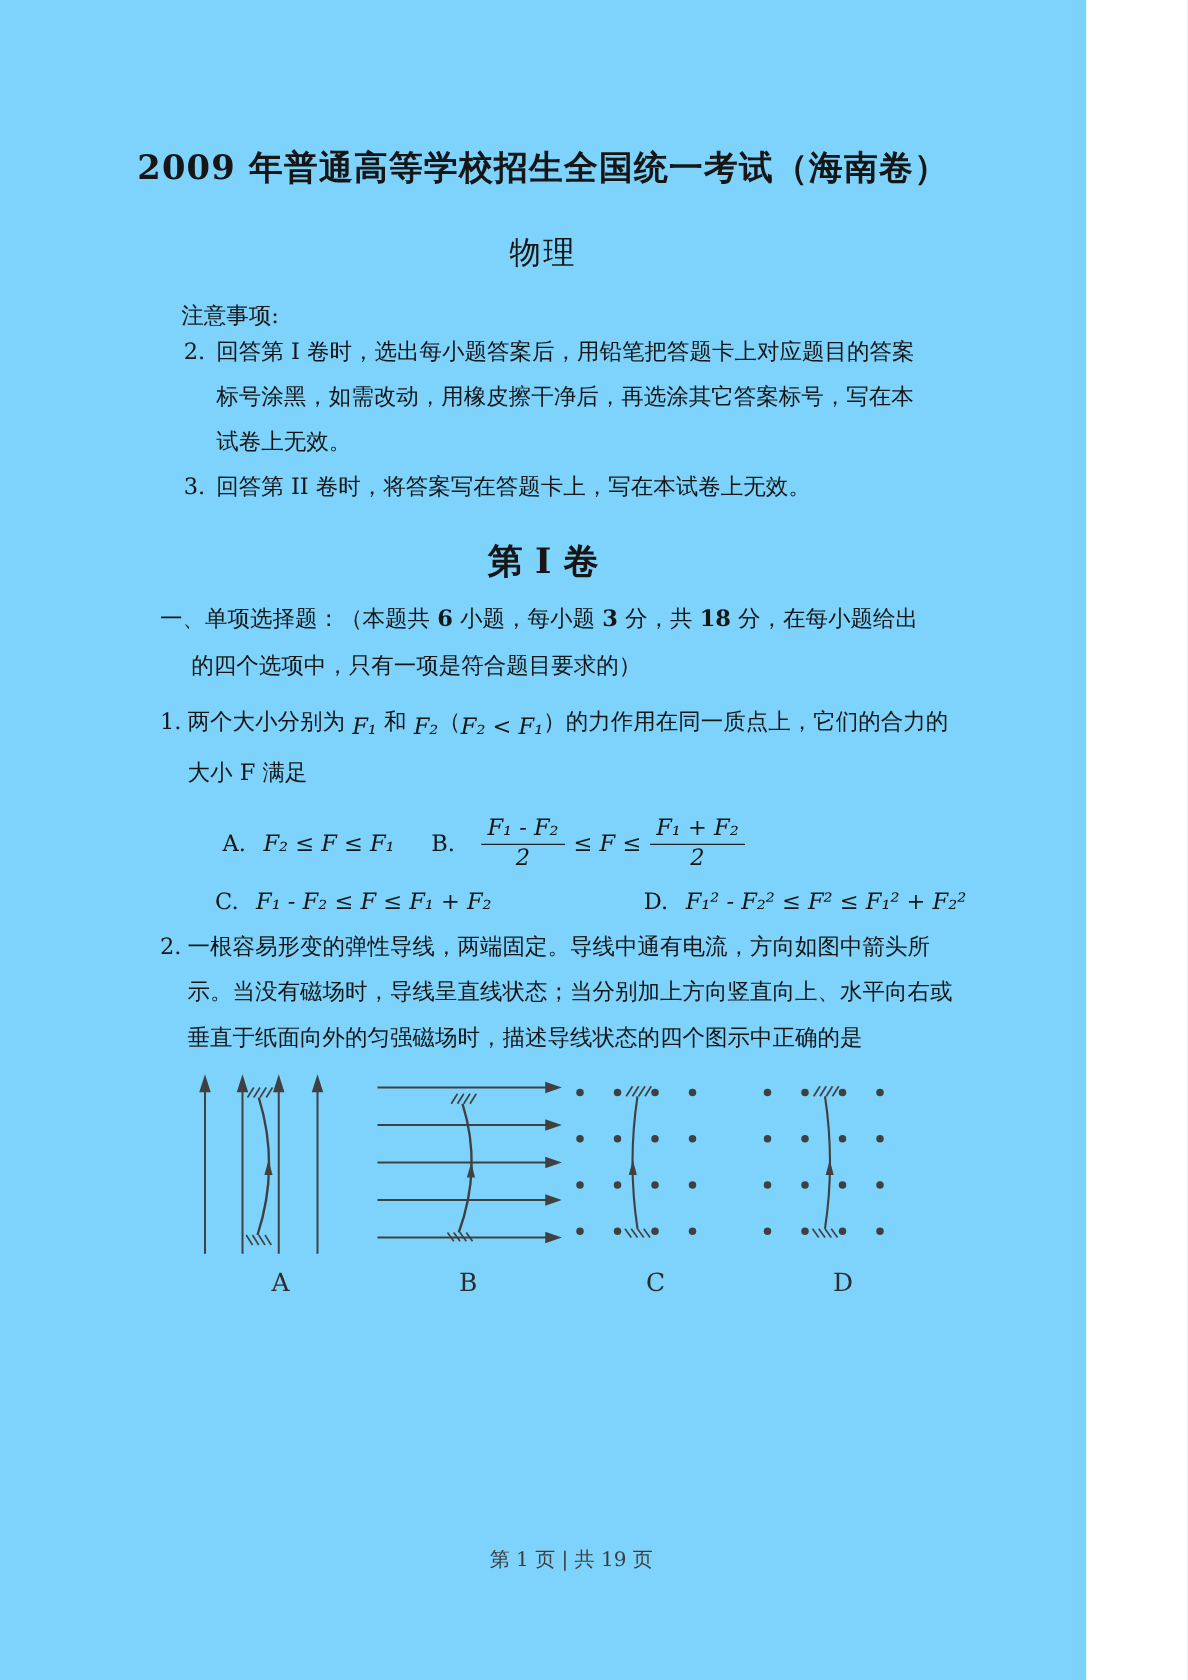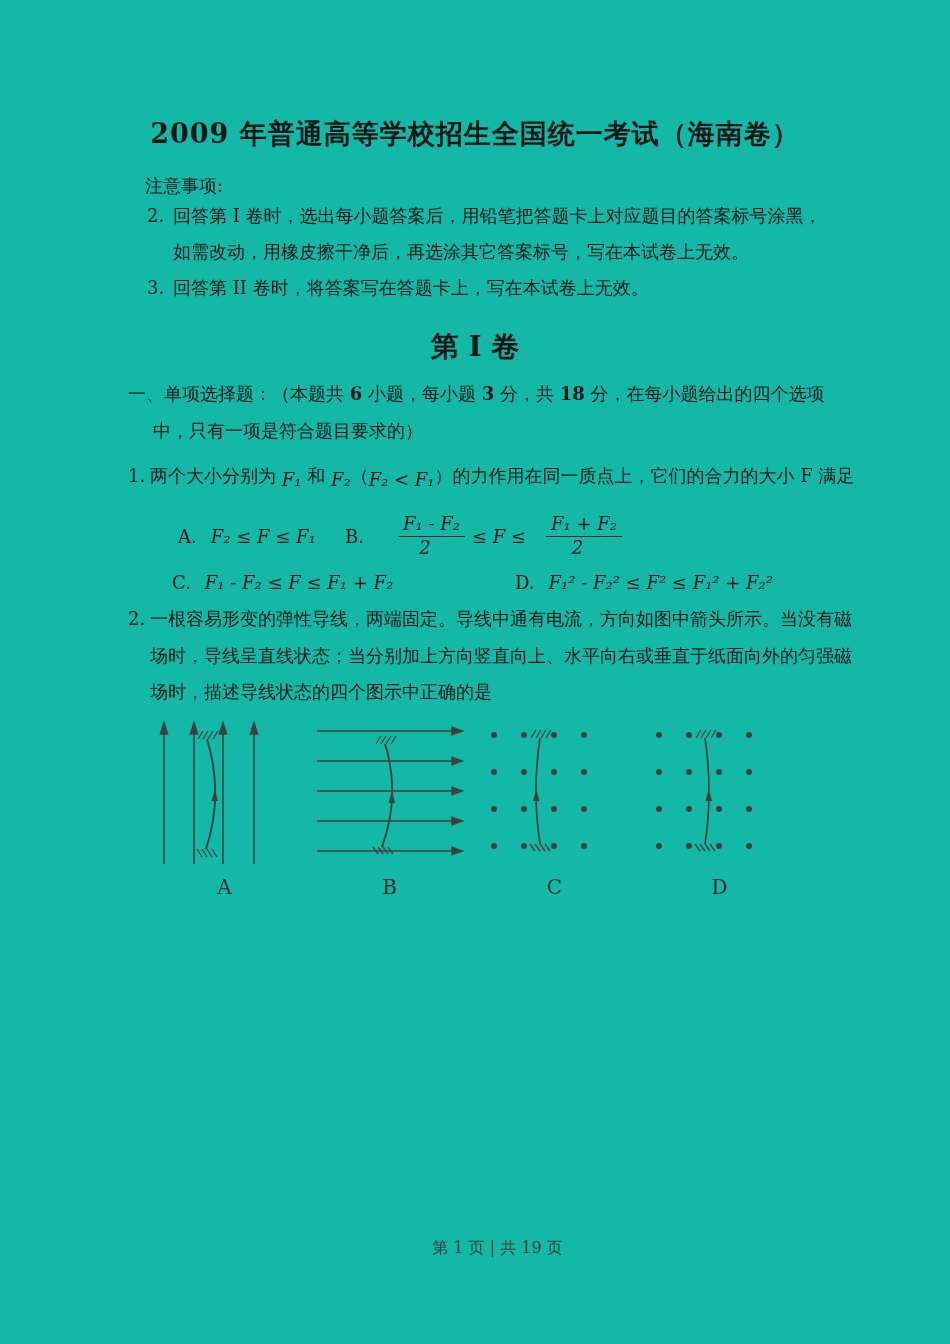--- a/index.html
+++ b/index.html
@@ -1,19 +1,19 @@
 <!DOCTYPE html>
 <html><head>
 <meta charset="utf-8">
 <style>
   html,body{margin:0;padding:0;background:#fff;}
   .page{
     position:relative;
-    width:950px;height:1344px;
-    background:#14b8a6;
+    width:869px;height:1344px;
+    background:#7dd3fc;
     font-family:"DejaVu Serif","Liberation Serif",serif;
     color:#161616;
     overflow:hidden;
   }
   .title{
     padding-top:116px;
     text-align:center;
     font-size:27px;
     font-weight:bold;
     letter-spacing:1px;
@@ -69,21 +69,21 @@
   .opt-a{width:167px;}
   .opt-c{width:343px;}
   .opt-label{margin-right:14px;font-style:normal;}
   .opt-b{gap:7px;}
   .frac{
     display:inline-block;
     text-align:center;
     vertical-align:middle;
     line-height:1.25;
   }
-  .fnum{display:block;padding:0 5px 1px 5px;border-bottom:1.5px solid #222;margin-left:13px;}
+  .fnum{display:block;padding:0 5px 1px 5px;border-bottom:1.5px solid #222;}
   .fden{display:block;}
   .figures{
     margin:8px 155px 0 150px;
     display:flex;
     justify-content:space-between;
   }
   .fig-panel{width:150px;text-align:center;}
   .fig-label{margin-top:2px;font-size:20px;letter-spacing:1px;color:#2c2c2c;}
   .footer{
     position:absolute;
@@ -94,20 +94,21 @@
     color:#3c3c3c;
     margin-left:45px;
   }
 </style>
 </head>
 <body>
 
 <div class="page">
 
   <div class="title">2009 年普通高等学校招生全国统一考试（海南卷）</div>
+  <div class="subject">物理</div>
 
   <div class="notice-label">注意事项:</div>
 
   <div class="notice-list">
     <div class="notice-item"><span class="mk">2.</span><span>回答第 I 卷时，选出每小题答案后，用铅笔把答题卡上对应题目的答案标号涂黑，如需改动，用橡皮擦干净后，再选涂其它答案标号，写在本试卷上无效。</span></div>
     <div class="notice-item"><span class="mk">3.</span><span>回答第 II 卷时，将答案写在答题卡上，写在本试卷上无效。</span></div>
   </div>
 
   <div class="part-heading">第 I 卷</div>
 

